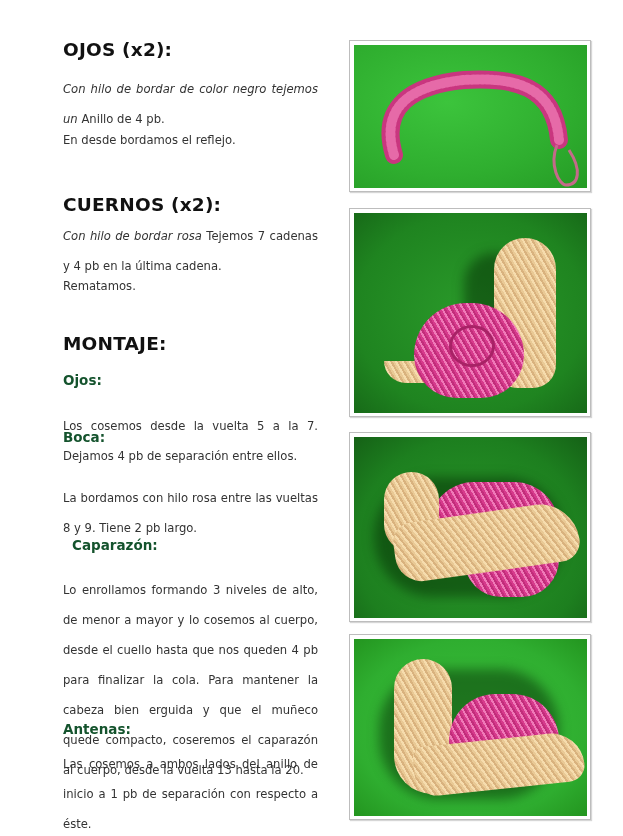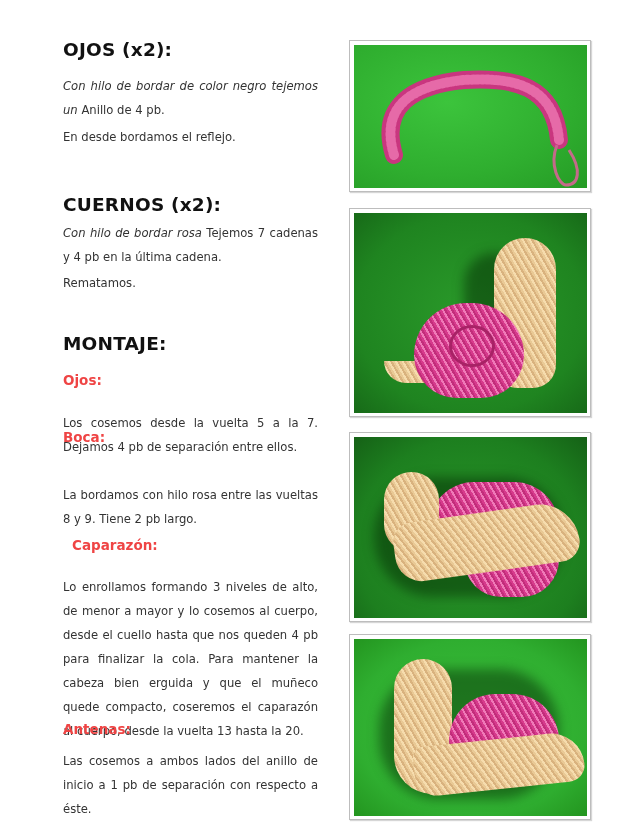--- a/index.html
+++ b/index.html
@@ -1,20 +1,20 @@
 <!DOCTYPE html>
 <html><head>
 <meta charset="utf-8">
 <style>
   html, body { margin:0; padding:0; background:#ffffff; }
   body { width:623px; height:836px; position:relative; overflow:hidden;
          font-family:"DejaVu Sans", "Liberation Sans", sans-serif; color:#2a2a2a; }
   .h1 { position:absolute; left:63px; font-weight:bold; font-size:18.5px; color:#111; letter-spacing:0.2px; }
-  .h2 { position:absolute; left:63px; font-weight:bold; font-size:13.5px; color:#ef4444; }
-  .p { position:absolute; left:63px; width:255px; font-size:11.6px; line-height:24px; color:#333; text-align:justify; }
+  .h2 { position:absolute; left:63px; font-weight:bold; font-size:13.5px; color:#14532d; }
+  .p { position:absolute; left:63px; width:255px; font-size:11.6px; line-height:30px; color:#333; text-align:justify; }
   .p em { font-style:italic; }
   .frame { position:absolute; left:349px; width:240px; background:#fff;
            border:1px solid #bdbdbd; box-shadow:1px 1px 1px #d6d6d6; }
   .photo { position:absolute; left:4px; top:4px; right:3px; bottom:3px; overflow:hidden; }
   .g1 { background:radial-gradient(ellipse at 40% 40%, #3cc43c 0%, #2fae2f 60%, #259b25 100%); }
   .g2 { background:radial-gradient(ellipse at 50% 50%, #2a9a2a 0%, #1f8420 70%, #176a18 100%); }
   .g3 { background:radial-gradient(ellipse at 50% 60%, #2a9a2a 0%, #1d7f1f 70%, #156116 100%); }
   .g4 { background:radial-gradient(ellipse at 50% 50%, #3bc13b 0%, #2fae30 70%, #23951f 100%); }
   .shape { position:absolute; }
   .knit-pink { background:repeating-linear-gradient(60deg, #d63a8c 0 2px, #f07ab8 2px 4px, #c22d7a 4px 6px); }

